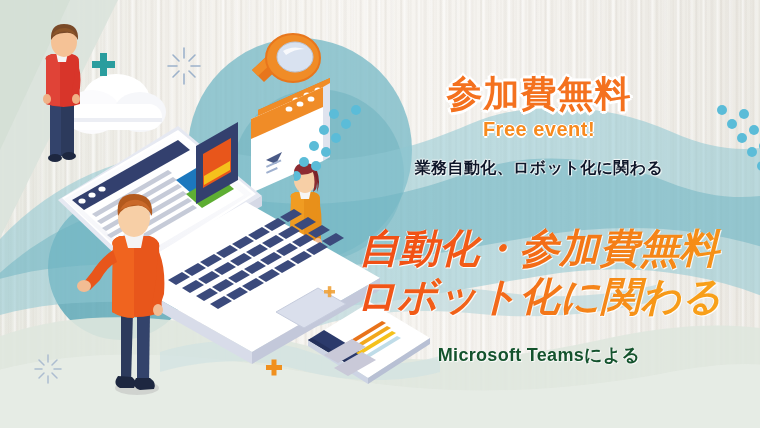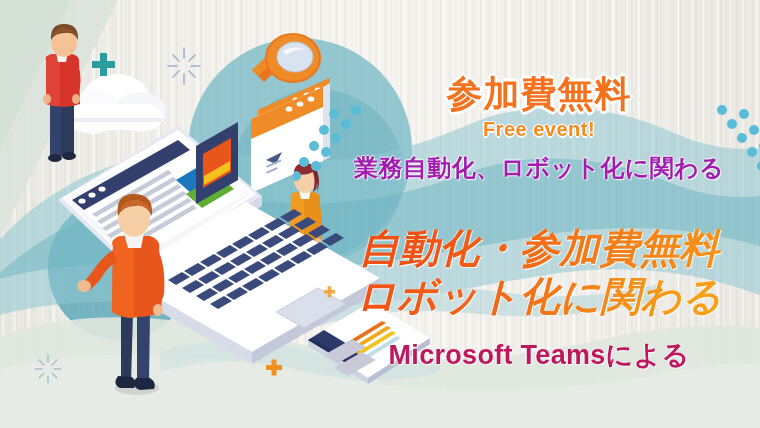--- a/index.html
+++ b/index.html
@@ -71,21 +71,21 @@
     position:absolute; left:0; top:44px; width:442px;
     font-size:20px; font-weight:700; color:#F78A1E; letter-spacing:0.5px;
     text-shadow:1.5px 0 0 #fff,-1.5px 0 0 #fff,0 1.5px 0 #fff,0 -1.5px 0 #fff;
   }
 
   .dots-l { position:absolute; left:-24px; top:30px; width:72px; height:78px; }
   .dots-r { position:absolute; right:-24px; top:30px; width:72px; height:78px; }
 
   .subhead {
     position:absolute; left:0; top:112px; width:442px;
-    font-size:24px; font-weight:700; color:#a21caf;
+    font-size:16px; font-weight:700; color:#0f172a;
     line-height:31px; letter-spacing:0.4px;
     text-shadow:1px 1px 1px rgba(255,255,255,0.9),-1px 0 1px rgba(255,255,255,0.9),0 -1px 1px rgba(255,255,255,0.9);
   }
   .subhead .l1 { display:block; }
   .subhead .l2 { display:block; }
 
   .bigtitle {
     position:absolute; left:0; top:184px; width:442px;
     font-size:40px; font-weight:800; line-height:48px;
     letter-spacing:0px;
@@ -99,21 +99,21 @@
     filter:drop-shadow(1px 1px 0 rgba(255,255,255,0.85)) drop-shadow(-1px 0 0 rgba(255,255,255,0.7));
   }
   .bigtitle .bl2 {
     background:linear-gradient(100deg,#F04A14 0%,#F2671A 40%,#F79A18 78%,#F9A61A 100%);
     -webkit-background-clip:text; background-clip:text;
     -webkit-text-fill-color:transparent;
   }
 
   .footer {
     position:absolute; left:0; top:300px; width:442px;
-    font-size:27px; font-weight:700; color:#be185d; line-height:31px;
+    font-size:18px; font-weight:700; color:#14532d; line-height:31px;
     letter-spacing:0.3px;
     text-shadow:1px 1px 1px rgba(255,255,255,0.9),-1px 0 1px rgba(255,255,255,0.9);
   }
   .footer .f1 { display:block; }
   .footer .f2 { display:block; }
 </style>
 </head>
 <body>
 
 <div id="banner">

